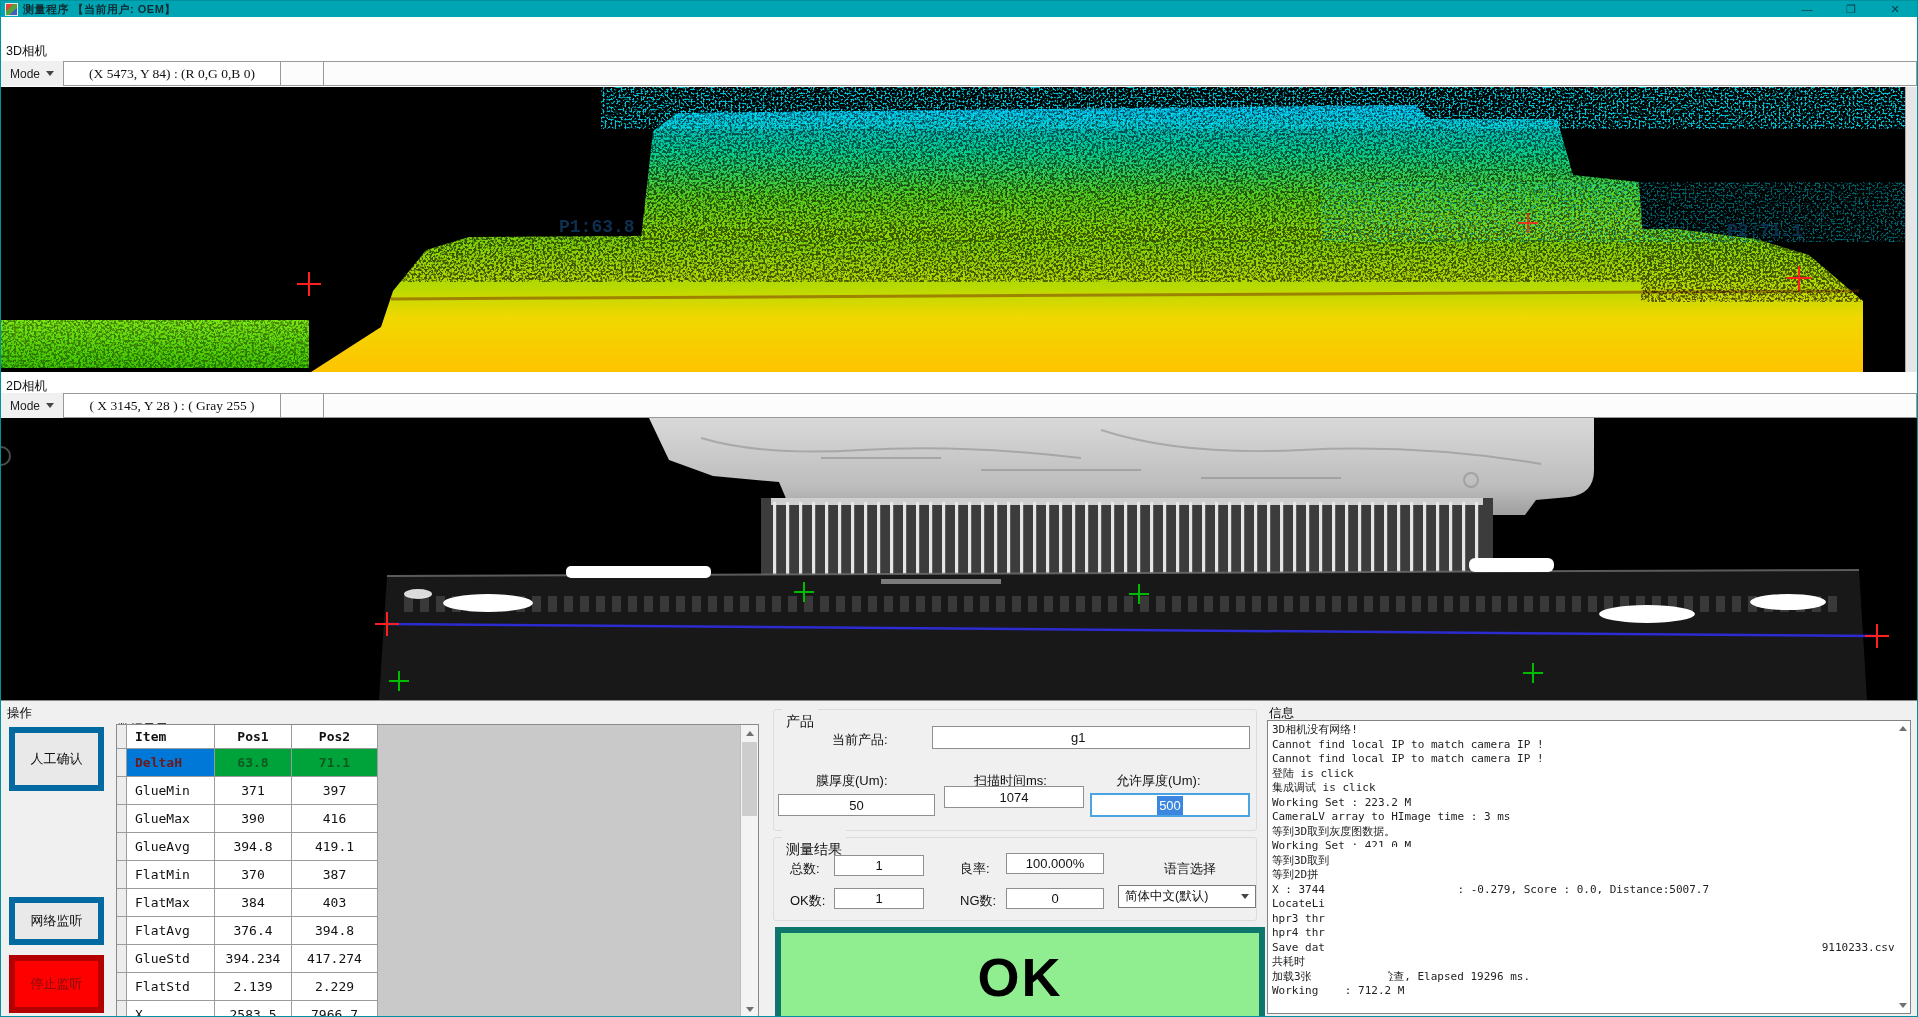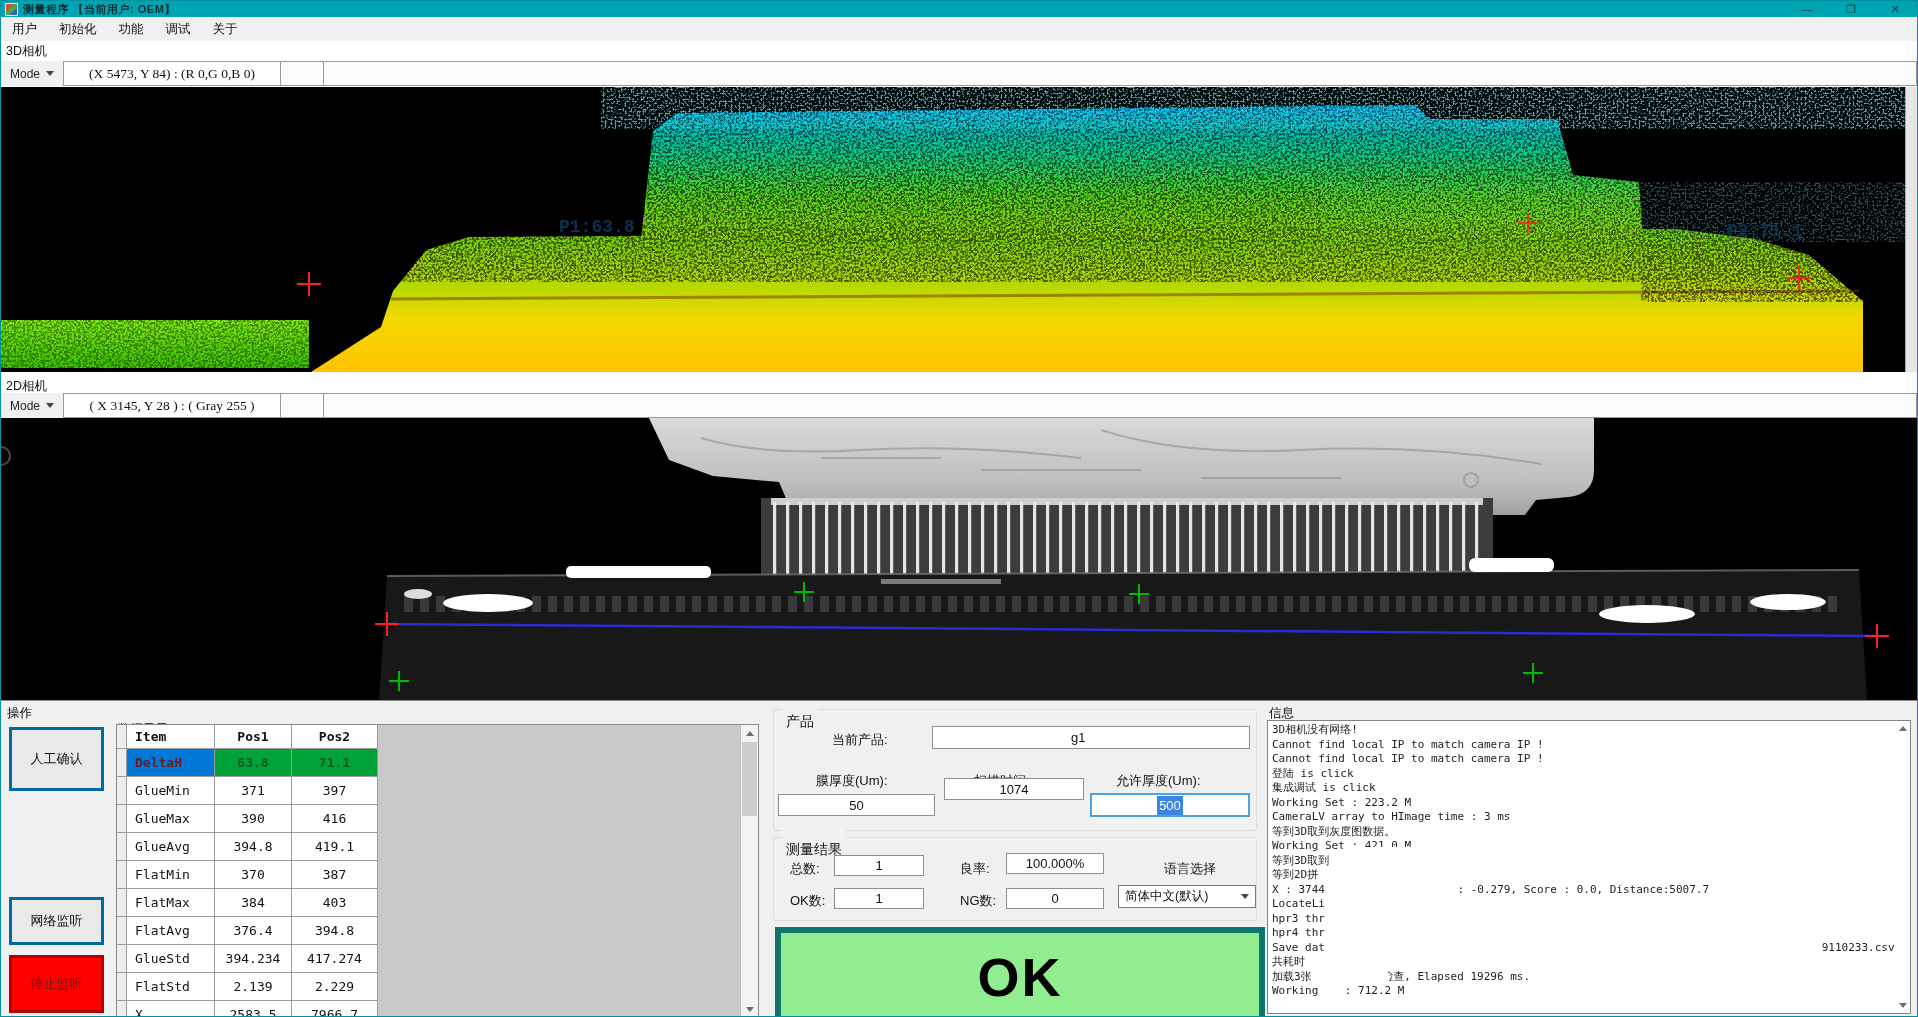--- a/index.html
+++ b/index.html
@@ -31,21 +31,21 @@
   #view3d{top:86px;height:285px}
   #view2d{top:417px;height:282px}
   .view svg{display:block;width:100%;height:100%}
   .p-label{position:absolute;font-family:Liberation Mono, monospace;font-size:18px;font-weight:bold;color:#0d3050}
   #p1{left:558px;top:130px}
   #p2{left:1726px;top:134px}
   .v-scroll3d{position:absolute;right:0;top:0;width:13px;height:100%;background:#E6E6E6;border-left:1px solid #aaa}
   
   .bottom{position:absolute;top:699px;left:0;right:0;height:318px;background:#F0F0F0;border-top:1px solid #8a8a8a;font-size:13px;color:#111}
   .group-label{position:absolute;font-size:12.5px;color:#000}
-  .btn{position:absolute;background:#E9E9E9;border:3px solid #0369a1;display:flex;align-items:center;justify-content:center;font-size:13px;color:#111;font-family:"Liberation Sans",sans-serif}
+  .btn{position:absolute;background:#E9E9E9;border:6px solid #0369a1;display:flex;align-items:center;justify-content:center;font-size:13px;color:#111;font-family:"Liberation Sans",sans-serif}
   #btn-manual{left:8px;top:26px;width:95px;height:64px}
   #btn-network{left:8px;top:196px;width:95px;height:48px}
   #btn-stop{left:8px;top:254px;width:95px;height:58px;background:#FF0000;border-color:#b40000;color:#7b0d0d}
   
   .grid{position:absolute;left:115px;top:23px;width:641px;height:293px;background:#C9C9C9;border:1px solid #8a8a8a;
     overflow:hidden;font-family:"DejaVu Sans Mono",monospace;font-size:13px}
   .grid-rows{position:absolute;left:0;top:0}
   .tr{display:flex;height:28px}
   .tr.head{height:24px}
   .td{background:#fff;border-right:1px solid #9b9b9b;border-bottom:1px solid #9b9b9b;display:flex;align-items:center;justify-content:center;box-sizing:border-box}
@@ -67,21 +67,21 @@
   #gb-product{left:772px;top:8px;width:482px;height:120px}
   #gb-results{left:772px;top:136px;width:482px;height:82px}
   .lbl{position:absolute;font-size:13px;white-space:nowrap}
   .tbox{position:absolute;background:#fff;border:1px solid #8f8f8f;font-size:13px;display:flex;align-items:center;box-sizing:border-box}
   #tb-curprod{left:158px;top:16px;width:318px;height:23px;padding-left:138px}
   #lbl-curprod{left:58px;top:21px}
   #lbl-film{left:42px;top:62px}
   #lbl-scan{left:200px;top:62px}
   #lbl-allow{left:342px;top:62px}
   #tb-film{left:4px;top:84px;width:157px;height:22px;justify-content:center}
-  #tb-scan{left:170px;top:68px;width:140px;height:22px;justify-content:center}
+  #tb-scan{left:170px;top:76px;width:140px;height:22px;justify-content:center}
   #tb-allow{left:316px;top:83px;width:160px;height:24px;justify-content:center;border:2px solid #4BA3E3}
   #tb-allow .sel{background:#3A86E0;color:#fff;padding:2px 2px}
   #lbl-total{left:16px;top:22px}
   #f-total{left:60px;top:17px;width:90px;height:21px;justify-content:center}
   #lbl-yield{left:186px;top:22px}
   #f-yield{left:232px;top:15px;width:98px;height:21px;justify-content:center}
   #lbl-lang{left:390px;top:22px}
   #lbl-okn{left:16px;top:54px}
   #f-okn{left:60px;top:50px;width:90px;height:21px;justify-content:center}
   #lbl-ngn{left:186px;top:54px}
@@ -110,31 +110,20 @@
   <div class="titlebar">
     <span class="app-icon"></span>
     <span class="title">测量程序 【当前用户: OEM】</span>
     <div class="win-controls">
       <span class="win-btn">—</span>
       <span class="win-btn">❐</span>
       <span class="win-btn">✕</span>
     </div>
   </div>
 
-  <div class="menubar">
-  <span class="menu-item">用户</span>
-
-  <span class="menu-item">初始化</span>
-
-  <span class="menu-item">功能</span>
-
-  <span class="menu-item">调试</span>
-
-  <span class="menu-item">关于</span>
-</div>
 
   <div class="cam-label" id="label3d">3D相机</div>
   <div class="modebar" id="modebar3d">
     <button class="mode-btn">
       <span>Mode</span>
       <span class="tri-down"></span>
     </button>
     <div class="status-box">(X 5473, Y 84) : (R 0,G 0,B 0)</div>
     <div class="box-sm"></div>
     <div class="box-fill"></div>

